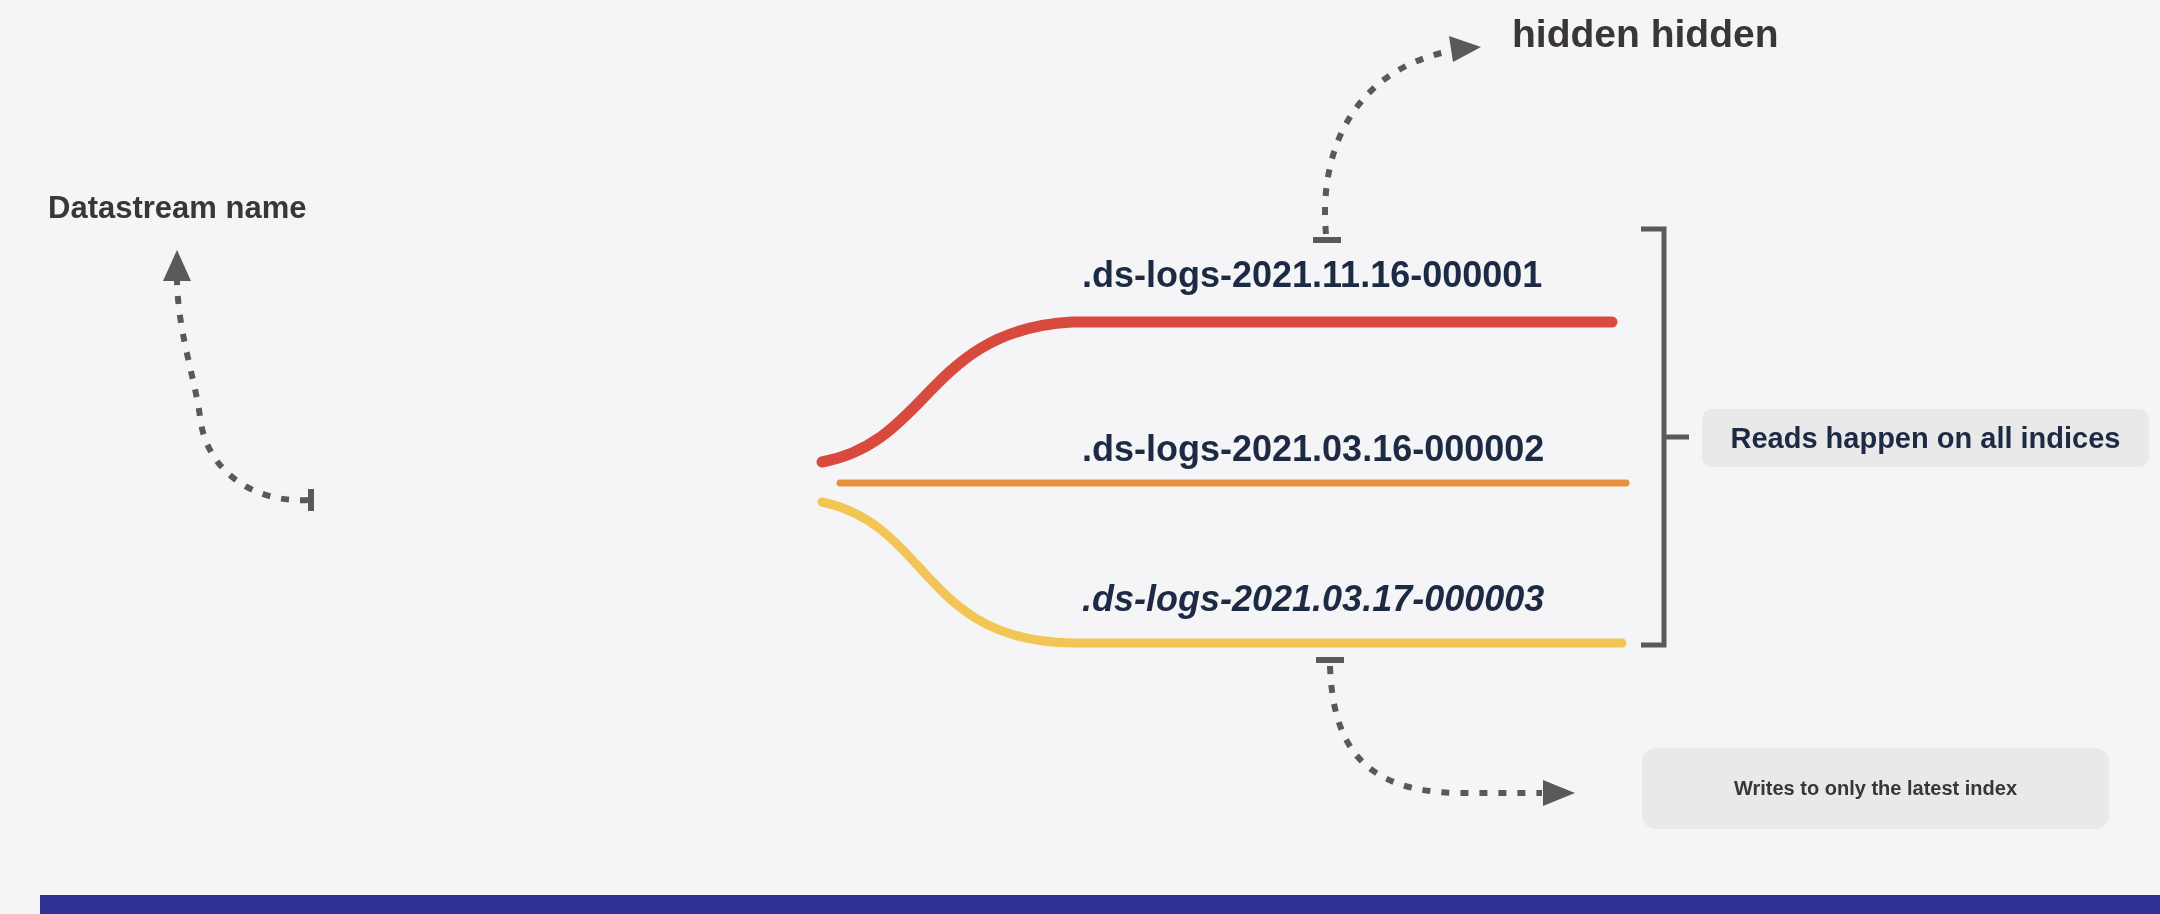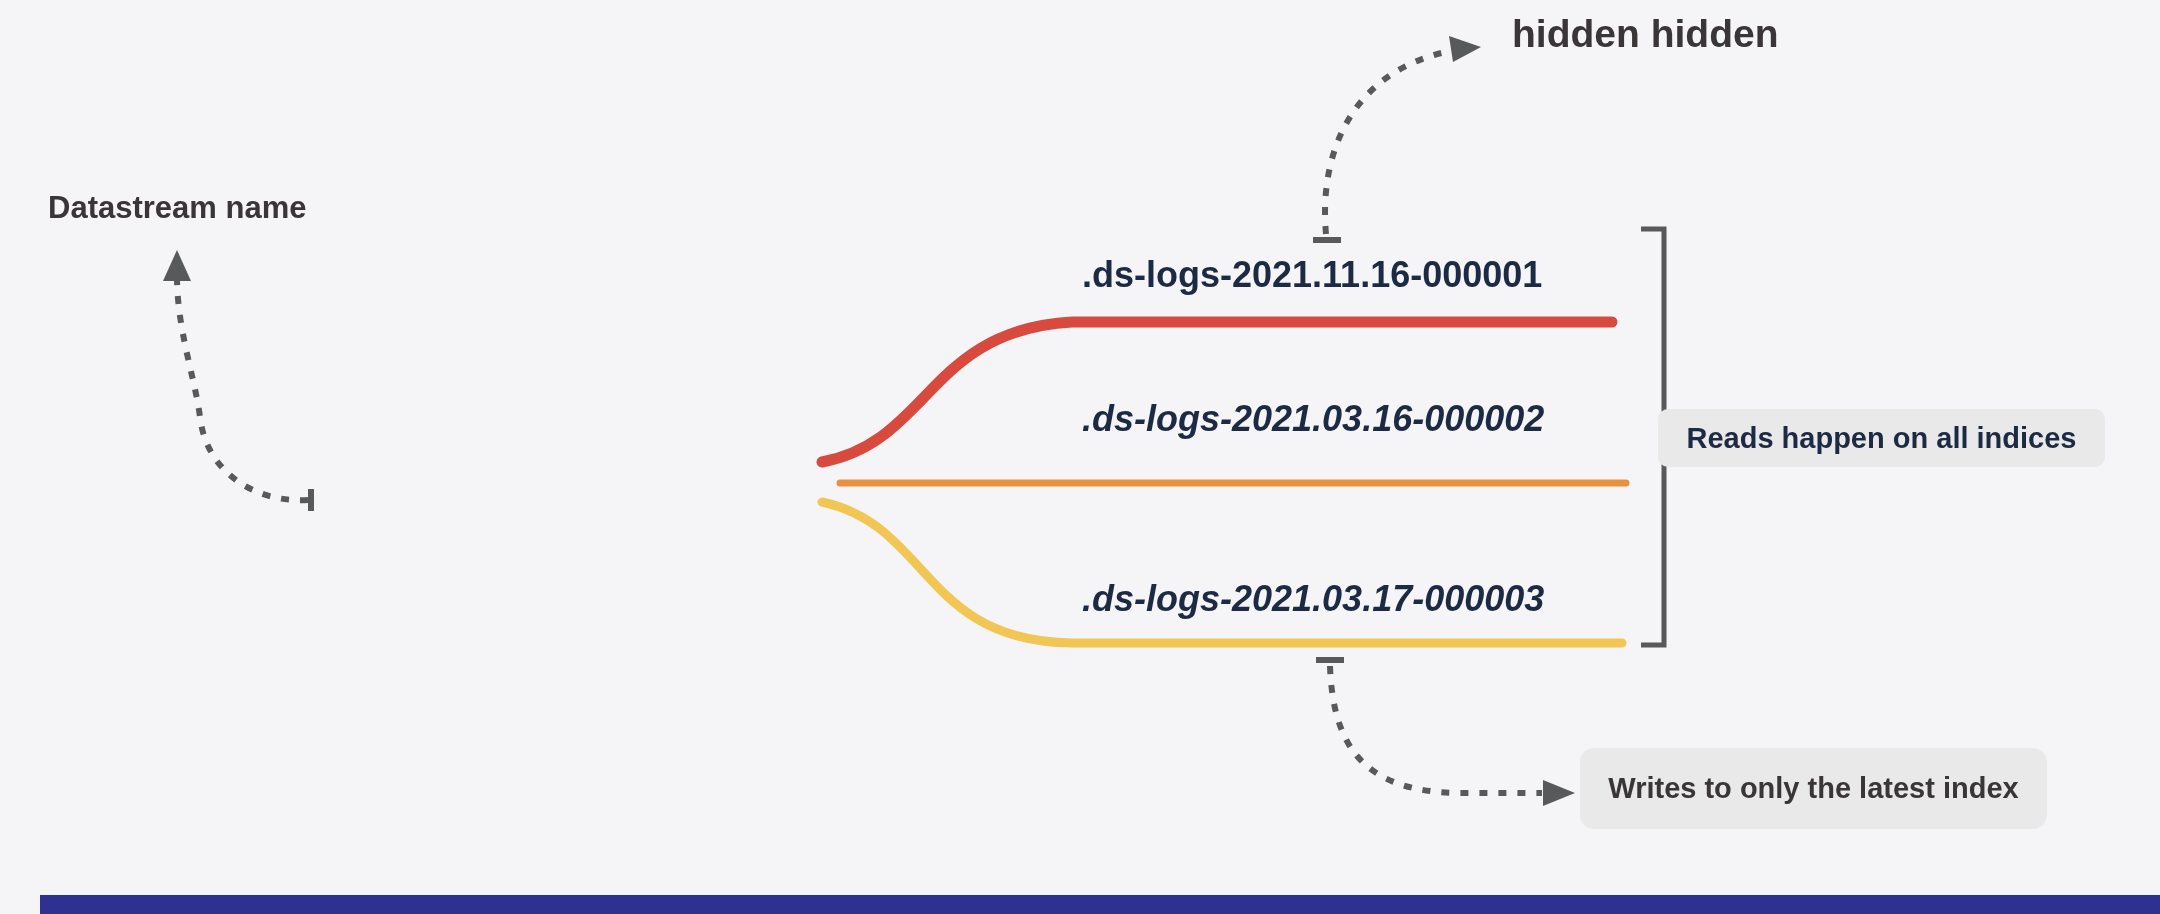--- a/index.html
+++ b/index.html
@@ -44,35 +44,35 @@
     font-size:57px;font-weight:bold;letter-spacing:-1px;
     white-space:nowrap;
   }
 
   .index-label{
     color:var(--navy,#1d2a43);
     font-size:36px;font-weight:bold;
     white-space:nowrap;left:1082px;
   }
   #index-1{top:254px;}
-  #index-2{top:398px;font-style:italic;}
+  #index-2{top:428px;}
   #index-3{top:578px;font-style:italic;}
 
   .note-pill{
     background:var(--pill-bg,#e9e9ea);
     display:flex;align-items:center;justify-content:center;
     white-space:nowrap;font-weight:bold;
   }
   #reads-note{
-    left:1658px;top:409px;width:447px;height:58px;border-radius:10px;
+    left:1702px;top:409px;width:447px;height:58px;border-radius:10px;
     color:var(--navy,#1d2a43);font-size:29px;
   }
   #writes-note{
-    left:1580px;top:748px;width:467px;height:81px;border-radius:14px;
-    color:var(--charcoal,#3a3637);font-size:29px;
+    left:1642px;top:748px;width:467px;height:81px;border-radius:14px;
+    color:var(--charcoal,#3a3637);font-size:20px;
   }
 
   #bottom-bar{
     left:40px;right:0;bottom:0;height:19px;
     background:var(--bottom-bar,#2e3192);
     z-index:4;
   }
 </style>
 </head>
 <body>

